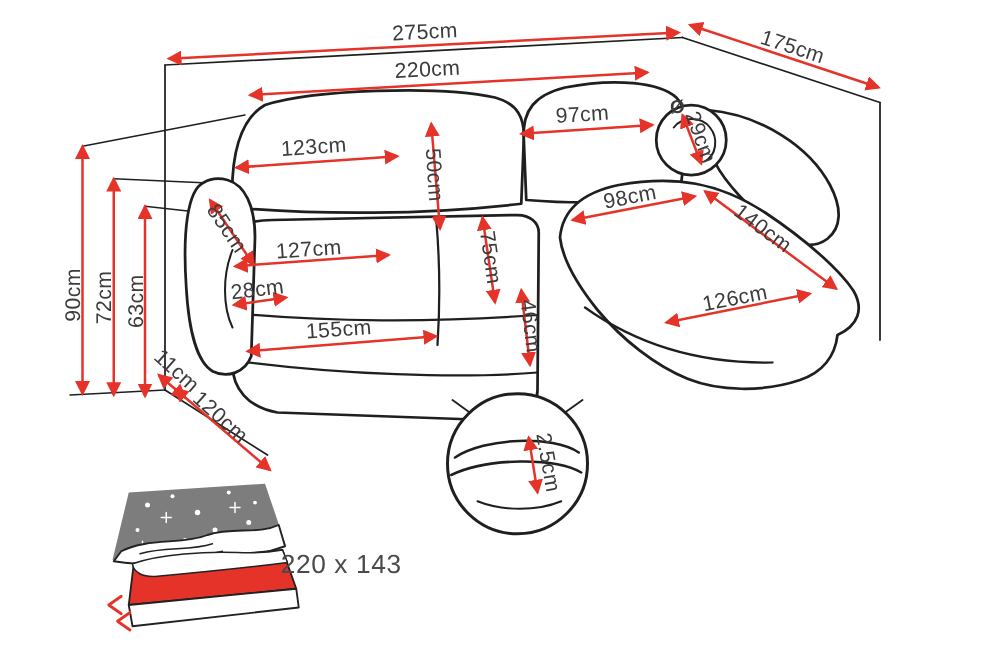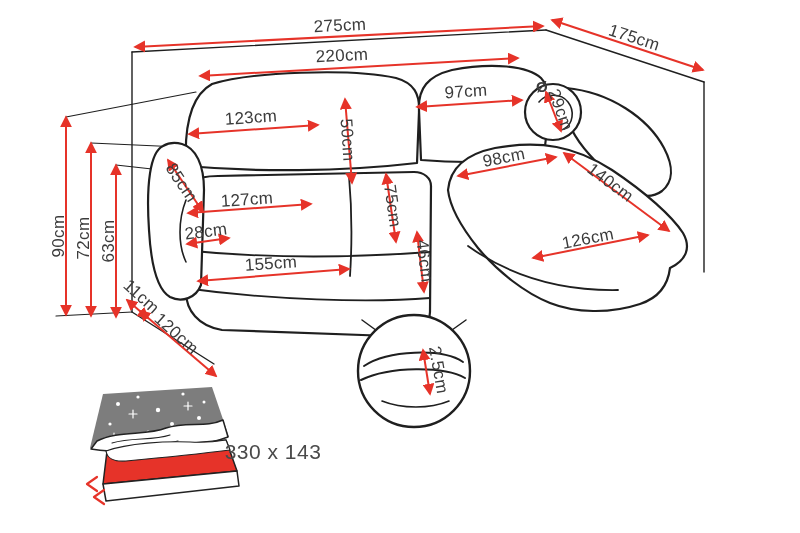--- a/index.html
+++ b/index.html
@@ -156,16 +156,16 @@
     <span class="dim-label" style="left:206px;top:232px;--r:-7deg">28cm</span>
     <span class="dim-label" style="left:588px;top:239px;--r:-11deg">126cm</span>
     <span class="dim-label" style="left:271px;top:264px;--r:-4deg">155cm</span>
     <span class="dim-label" style="left:424px;top:261px;--r:83deg">46cm</span>
     <span class="dim-label" style="left:59px;top:236px;--r:-90deg">90cm</span>
     <span class="dim-label" style="left:84px;top:238px;--r:-90deg">72cm</span>
     <span class="dim-label" style="left:109px;top:241px;--r:-90deg">63cm</span>
     <span class="dim-label" style="left:141px;top:297px;--r:42deg">11cm</span>
     <span class="dim-label" style="left:176px;top:334px;--r:42deg">120cm</span>
     <span class="dim-label" style="left:438px;top:370px;--r:80deg">2.5cm</span>
-    <span class="size-label" style="left:273px;top:452px;">330 x 143</span>
+    <span class="size-label" style="left:273px;top:452px;">220 x 143</span>
   </div>
 
 </div>
 
 </body></html>

